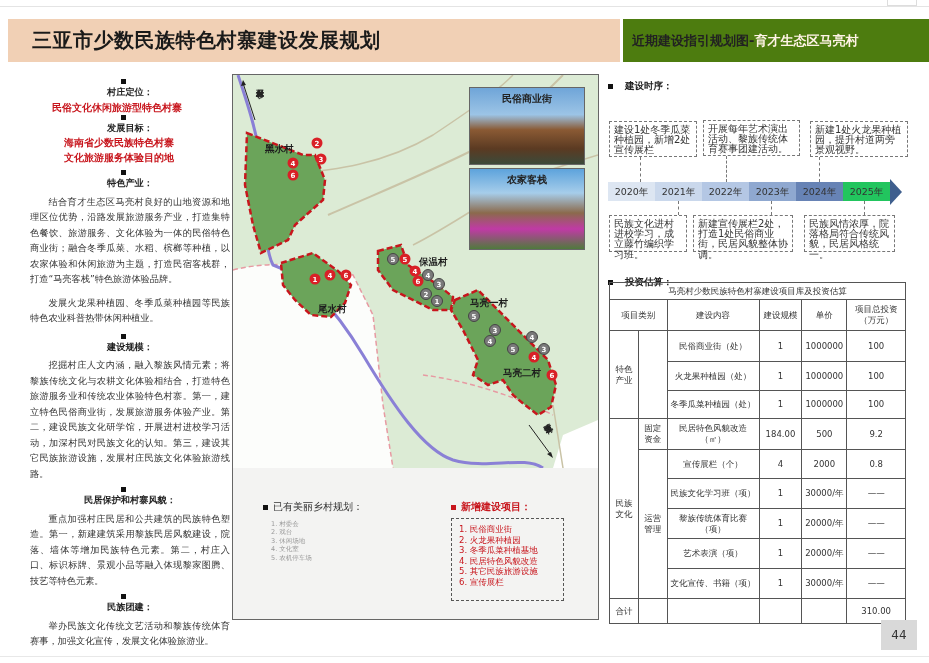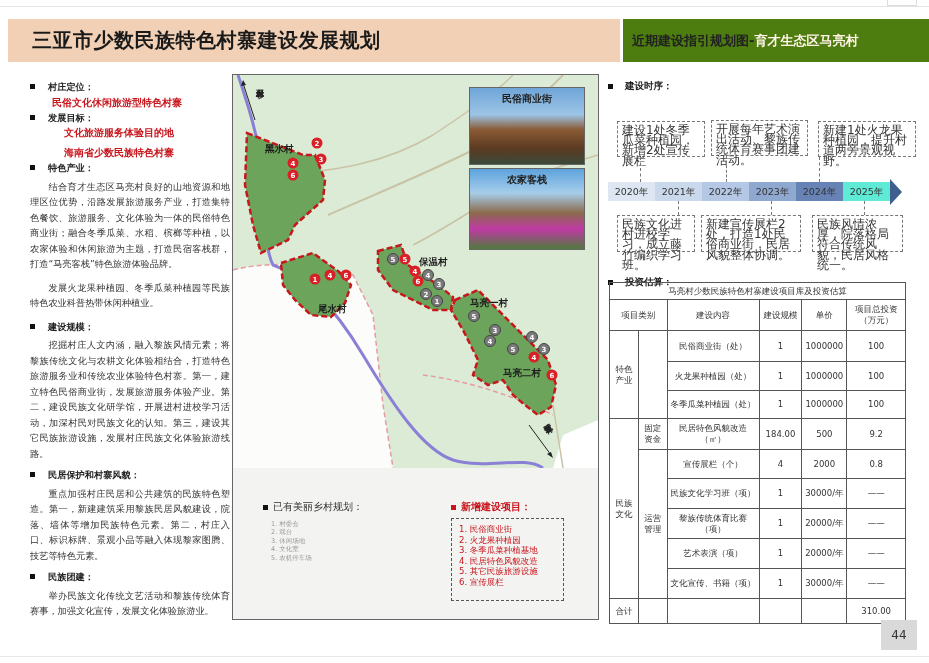--- a/index.html
+++ b/index.html
@@ -10,21 +10,21 @@
   .top-tab { position: absolute; right: 12px; top: 0; width: 30px; height: 6px; border: 1px solid #ddd; border-top: none; background: #fff; }
 
   .title-band { position: absolute; left: 8px; top: 19px; width: 612px; height: 43px; background: #f1d0b5; }
   .title-text { position: absolute; left: 24px; top: 8px; font-size: 20px; font-weight: bold; color: #1a1a1a; letter-spacing: 0.5px; }
   .subtitle-band { position: absolute; left: 623px; top: 19px; width: 354px; height: 43px; background: #4d7c0f; padding-left: 44px; }
   .subtitle-text { position: absolute; left: 9px; top: 13px; font-size: 13px; font-weight: bold; color: #222; white-space: nowrap; }
   .subtitle-text .hl { color: #fff3e6; }
 
   
   .left-col { position: absolute; left: 30px; top: 79px; width: 200px; font-size: 9.2px; line-height: 15.5px; }
-  .sec-head { font-weight: bold; color: #222; display: flex; align-items: center; }
+  .sec-head { font-weight: bold; color: #222; display: flex; align-items: center; flex-direction: column; }
   .sec-head .sq { display: inline-block; width: 5px; height: 5px; background: #111; margin-right: 13px; }
   .red-line { color: #c8161d; font-weight: bold; font-size: 10px; line-height: 15px; }
   .para { color: #333; text-indent: 2em; text-align: justify; margin-top: 3px; margin-bottom: 6px; }
 
   
   .map-panel { position: absolute; left: 232px; top: 74px; width: 367px; height: 546px; border: 1px solid #666; background: #f3f3f2; overflow: hidden; }
   .map-area { position: absolute; left: 0; top: 0; width: 365px; height: 393px; background: #dcebd5; }
   .map-area svg { position: absolute; left: 0; top: 0; }
   .photo { position: absolute; border: 1px solid #666; overflow: hidden; }
   .photo-label { position: absolute; left: 0; top: 4px; width: 100%; text-align: center; font-size: 10px; font-weight: bold; color: #222; }
@@ -38,21 +38,21 @@
   .legend-b { position: absolute; left: 218px; top: 425px; }
   .legend-b .legend-head { color: #c8161d; font-weight: bold; }
   .legend-b .legend-head .sq { background: #c8161d; }
   .new-box { margin-top: 4px; width: 113px; height: 83px; border: 1px dashed #555; padding: 5px 0 0 7px; font-size: 8.5px; line-height: 10.6px; color: #c8161d; }
 
   
   .right-col { position: absolute; left: 608px; top: 80px; width: 303px; }
   .r-head { font-size: 9.5px; font-weight: bold; color: #222; display: flex; align-items: center; }
   .r-head .sq { width: 5px; height: 5px; background: #111; margin-right: 12px; }
 
-  .tl-box { position: absolute; border: 1px dashed #777; font-size: 12px; line-height: 10.2px; color: #333; padding: 3px 4px; background: #fff; margin-left: 8px; }
+  .tl-box { position: absolute; border: 1px dashed #777; font-size: 10px; line-height: 10.2px; color: #333; padding: 3px 4px; background: #fff; }
   .tl-conn { position: absolute; width: 0; border-left: 1px dashed #777; }
   .tl-bar { position: absolute; left: 0; top: 102px; height: 19px; display: flex; }
   .tl-seg { width: 47px; height: 19px; font-size: 9.5px; color: #333; text-align: center; line-height: 19px; }
   .tl-arrow { width: 0; height: 0; border-top: 13px solid transparent; border-bottom: 13px solid transparent; border-left: 12px solid #3f5f8e; margin-top: -3.5px; }
 
   table.invest { position: absolute; left: 1px; top: 202px; width: 297px; border-collapse: collapse; font-size: 8.5px; color: #333; }
   table.invest td { border: 1px solid #555; text-align: center; vertical-align: middle; padding: 1px 2px; line-height: 11px; }
   .page-num { position: absolute; left: 881px; top: 620px; width: 36px; height: 30px; background: #d9d9d9; font-size: 12px; color: #333; text-align: center; line-height: 30px; }
   .bottom-line { position: absolute; left: 0; top: 656px; width: 929px; height: 1px; background: #e8e8e8; }
 </style>
@@ -72,22 +72,22 @@
 <div class="left-col">
   <div class="sec-head">
       <span class="sq"></span>
       <span>村庄定位：</span>
     </div>
   <div class="red-line" style="padding-left:22px;">民俗文化休闲旅游型特色村寨</div>
   <div class="sec-head">
       <span class="sq"></span>
       <span>发展目标：</span>
     </div>
+  <div class="red-line" style="padding-left:34px;">海南省少数民族特色村寨</div>
   <div class="red-line" style="padding-left:34px;margin-bottom:5px;">文化旅游服务体验目的地</div>
-  <div class="red-line" style="padding-left:34px;">海南省少数民族特色村寨</div>
   <div class="sec-head">
       <span class="sq"></span>
       <span>特色产业：</span>
     </div>
   <div class="para">结合育才生态区马亮村良好的山地资源和地理区位优势，沿路发展旅游服务产业，打造集特色餐饮、旅游服务、文化体验为一体的民俗特色商业街；融合冬季瓜菜、水稻、槟榔等种植，以农家体验和休闲旅游为主题，打造民宿客栈群，打造“马亮客栈”特色旅游体验品牌。</div>
   <div class="para" style="margin-top:8px;">发展火龙果种植园、冬季瓜菜种植园等民族特色农业科普热带休闲种植业。</div>
   <div class="sec-head" style="margin-top:8px;">
       <span class="sq"></span>
       <span>建设规模：</span>
     </div>
@@ -245,21 +245,21 @@
   <div class="tl-conn" style="left:32px;top:77px;height:25px;"></div>
   <div class="tl-conn" style="left:118px;top:76px;height:26px;"></div>
   <div class="tl-conn" style="left:211px;top:77px;height:25px;"></div>
 
   <div class="tl-bar">
     <div class="tl-seg" style="background:#dde6f2;">2020年</div>
     <div class="tl-seg" style="background:#cad8ec;">2021年</div>
     <div class="tl-seg" style="background:#b4c7e4;">2022年</div>
     <div class="tl-seg" style="background:#8fa8d0;">2023年</div>
     <div class="tl-seg" style="background:#6783b5;">2024年</div>
-    <div class="tl-seg" style="background:#5eead4;">2025年</div>
+    <div class="tl-seg" style="background:#22c55e;">2025年</div>
     <div class="tl-arrow"></div>
   </div>
 
   <div class="tl-conn" style="left:70px;top:121px;height:14px;"></div>
   <div class="tl-conn" style="left:163px;top:121px;height:14px;"></div>
   <div class="tl-conn" style="left:256px;top:121px;height:14px;"></div>
   <div class="tl-box" style="left:1px;top:135px;width:78px;height:37px;">民族文化进村进校学习，成立藤竹编织学习班。</div>
   <div class="tl-box" style="left:85px;top:135px;width:100px;height:37px;">新建宣传展栏2处，打造1处民俗商业街，民居风貌整体协调。</div>
   <div class="tl-box" style="left:196px;top:135px;width:91px;height:37px;">民族风情浓厚，院落格局符合传统风貌，民居风格统一。</div>
 

